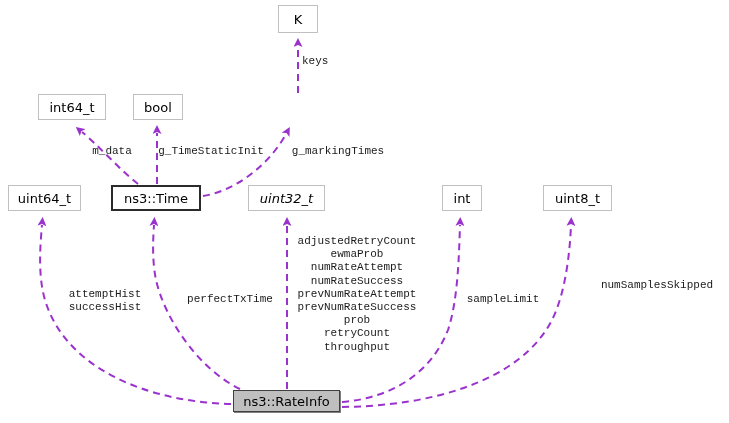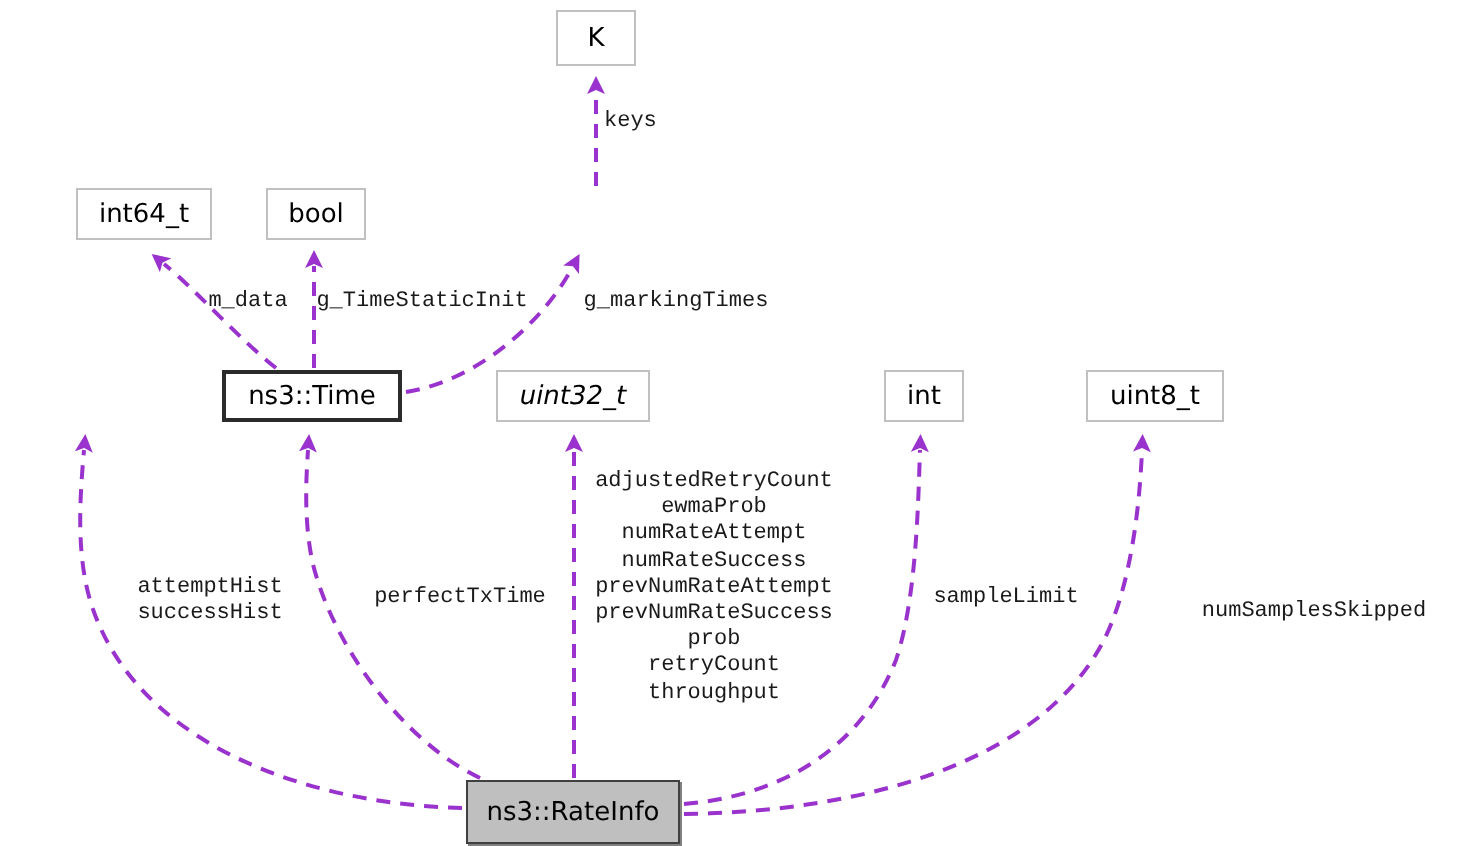--- a/index.html
+++ b/index.html
@@ -110,44 +110,47 @@
 
   <div class="node" style="left:38px; top:94px; width:68px; height:26px;">
     <span>int64_t</span>
   </div>
 
   <div class="node" style="left:133px; top:94px; width:50px; height:26px;">
     <span>bool</span>
   </div>
 
 
+  <div class="node" style="left:8px; top:185px; width:73px; height:26px;">
+    <span>uint64_t</span>
+  </div>
 
   <div class="node emph" style="left:111px; top:185px; width:90px; height:26px;">
     <span>ns3::Time</span>
   </div>
 
   <div class="node" style="left:248px; top:185px; width:77px; height:26px;font-style:italic;">
     <span>uint32_t</span>
   </div>
 
   <div class="node" style="left:442px; top:185px; width:40px; height:26px;">
     <span>int</span>
   </div>
 
   <div class="node" style="left:543px; top:185px; width:69px; height:26px;text-align:center;">
     <span>uint8_t</span>
   </div>
 
-  <div class="node highlight" style="left:233px; top:390px; width:107px; height:32px;">
+  <div class="node highlight" style="left:233px; top:390px; width:107px; height:22px;">
     <span>ns3::RateInfo</span>
   </div>
 
   <div class="edge-label" style="left:302px; top:55px; text-align:left;">keys</div>
 
-  <div class="edge-label" style="left:124px; top:145px; transform:translateX(-50%);">m_data</div>
+  <div class="edge-label" style="left:112px; top:145px; transform:translateX(-50%);">m_data</div>
 
   <div class="edge-label" style="left:211px; top:145px; transform:translateX(-50%);">g_TimeStaticInit</div>
 
   <div class="edge-label" style="left:338px; top:145px; transform:translateX(-50%);">g_markingTimes</div>
 
   <div class="edge-label" style="left:105px; top:288px; transform:translateX(-50%);">attemptHist
 successHist</div>
 
   <div class="edge-label" style="left:230px; top:293px; transform:translateX(-50%);">perfectTxTime</div>
 
@@ -156,15 +159,15 @@
 numRateAttempt
 numRateSuccess
 prevNumRateAttempt
 prevNumRateSuccess
 prob
 retryCount
 throughput</div>
 
   <div class="edge-label" style="left:503px; top:293px; transform:translateX(-50%);">sampleLimit</div>
 
-  <div class="edge-label" style="left:657px; top:300px; transform:translateX(-50%);">numSamplesSkipped</div>
+  <div class="edge-label" style="left:657px; top:279px; transform:translateX(-50%);">numSamplesSkipped</div>
 
 </div>
 
 </body></html>

